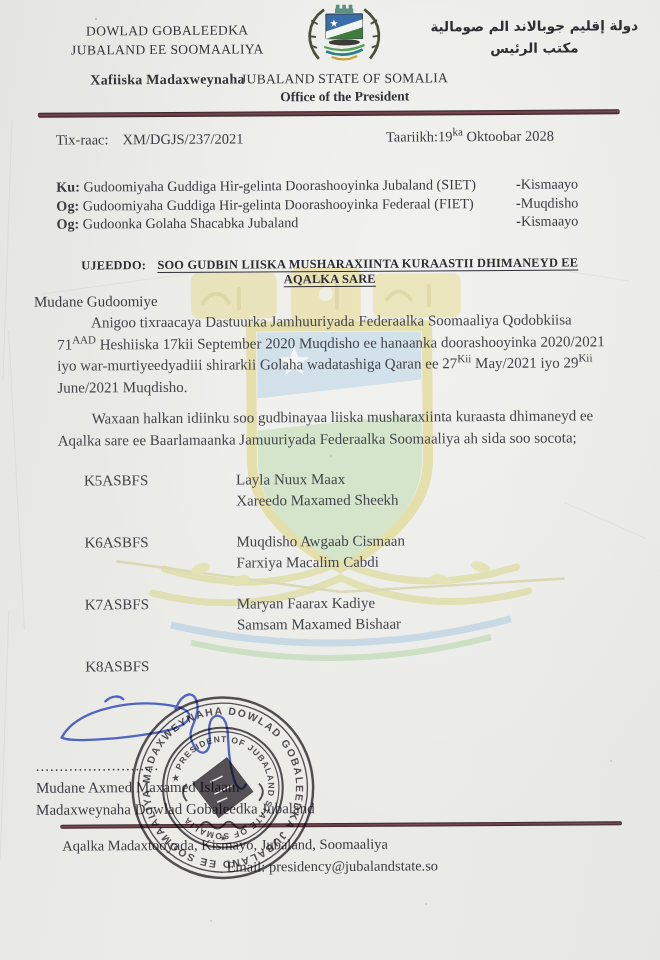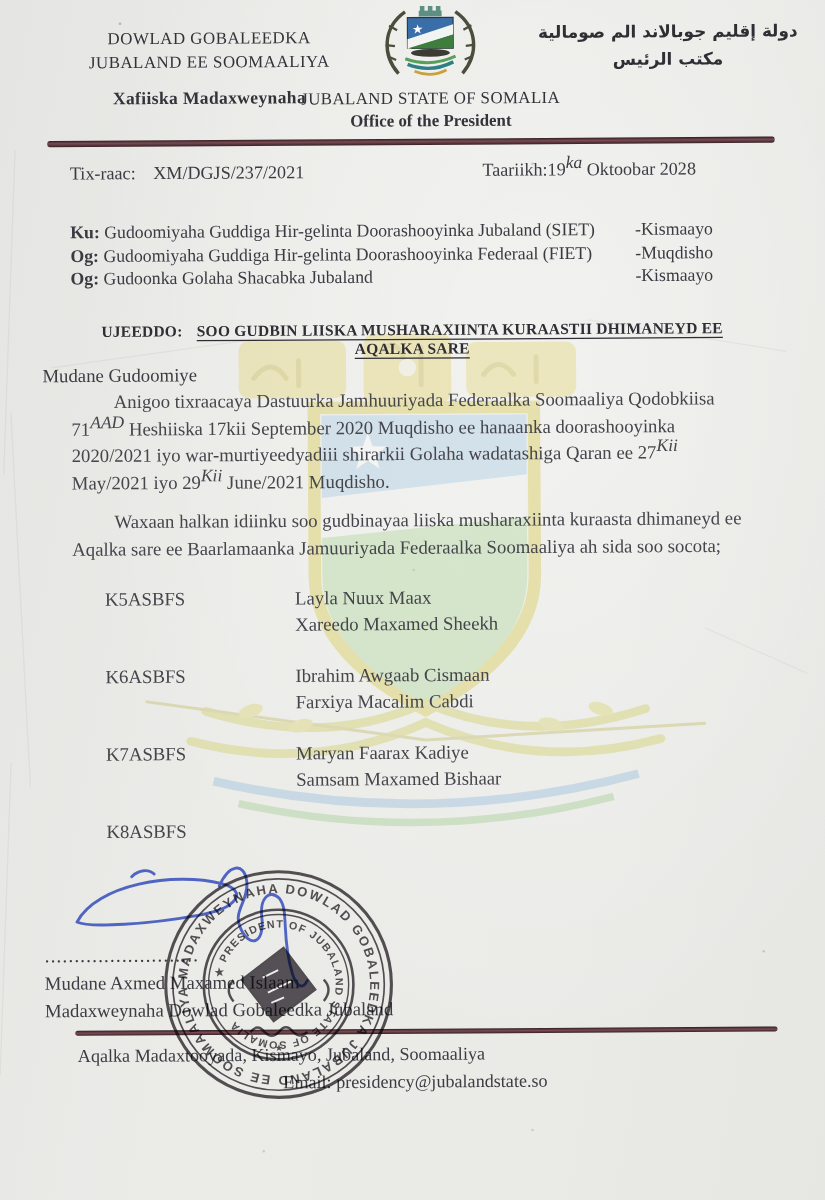--- a/index.html
+++ b/index.html
@@ -25,25 +25,25 @@
   .rule{position:absolute;border-radius:2px;}
   .rule-top{left:40px;top:111px;width:582px;height:5px;
     background:linear-gradient(#2c1f22,#7c4a52 45%,#35２227);
     background:linear-gradient(#2c1f22,#7c4a52 45%,#352227);}
   .rule-bottom{left:58px;top:823px;width:562px;height:4px;
     background:linear-gradient(#2c1f22,#7c4a52 50%,#352227);}
   
   .meta-ref{position:absolute;left:58px;top:130px;font-size:14.5px;color:#3c3c44;}
   .meta-ref .lbl{margin-right:14px;}
   .meta-date{position:absolute;left:388px;top:129px;font-size:14.5px;color:#3c3c44;}
-  sup{font-size:14px;vertical-align:super;line-height:0;font-style:italic;}
+  sup{font-size:11px;vertical-align:super;line-height:0;}
   
   .recips{position:absolute;left:58px;top:176px;width:522px;font-size:14.2px;line-height:18.5px;color:#3a3a42;}
   .recip{display:flex;}
-  .recip .loc{margin-left:auto;width:78px;text-align:center;}
+  .recip .loc{margin-left:auto;width:78px;text-align:right;}
   
   .subject{position:absolute;left:58px;top:257px;width:546px;text-align:center;
     font-weight:bold;font-size:12.4px;letter-spacing:.2px;color:#2e2e34;}
   .subject .title{text-decoration:underline;text-underline-offset:3px;margin-left:8px;}
   .salutation{position:absolute;left:35px;top:292px;font-size:15px;color:#3c3c44;}
   
   .para{position:absolute;left:58px;width:550px;font-size:15px;line-height:21.5px;
     text-indent:34px;color:#45454c;}
   .para1{top:311px;}
   .para2{top:407px;}
@@ -202,21 +202,21 @@
         <div class="cand">
           <div class="code">K5ASBFS</div>
           <div class="names">
             <div>Layla Nuux Maax</div>
             <div>Xareedo Maxamed Sheekh</div>
           </div>
         </div>
         <div class="cand">
           <div class="code">K6ASBFS</div>
           <div class="names">
-            <div>Ibrahim Awgaab Cismaan</div>
+            <div>Muqdisho Awgaab Cismaan</div>
             <div>Farxiya Macalim Cabdi</div>
           </div>
         </div>
         <div class="cand">
           <div class="code">K7ASBFS</div>
           <div class="names">
             <div>Maryan Faarax Kadiye</div>
             <div>Samsam Maxamed Bishaar</div>
           </div>
         </div>

